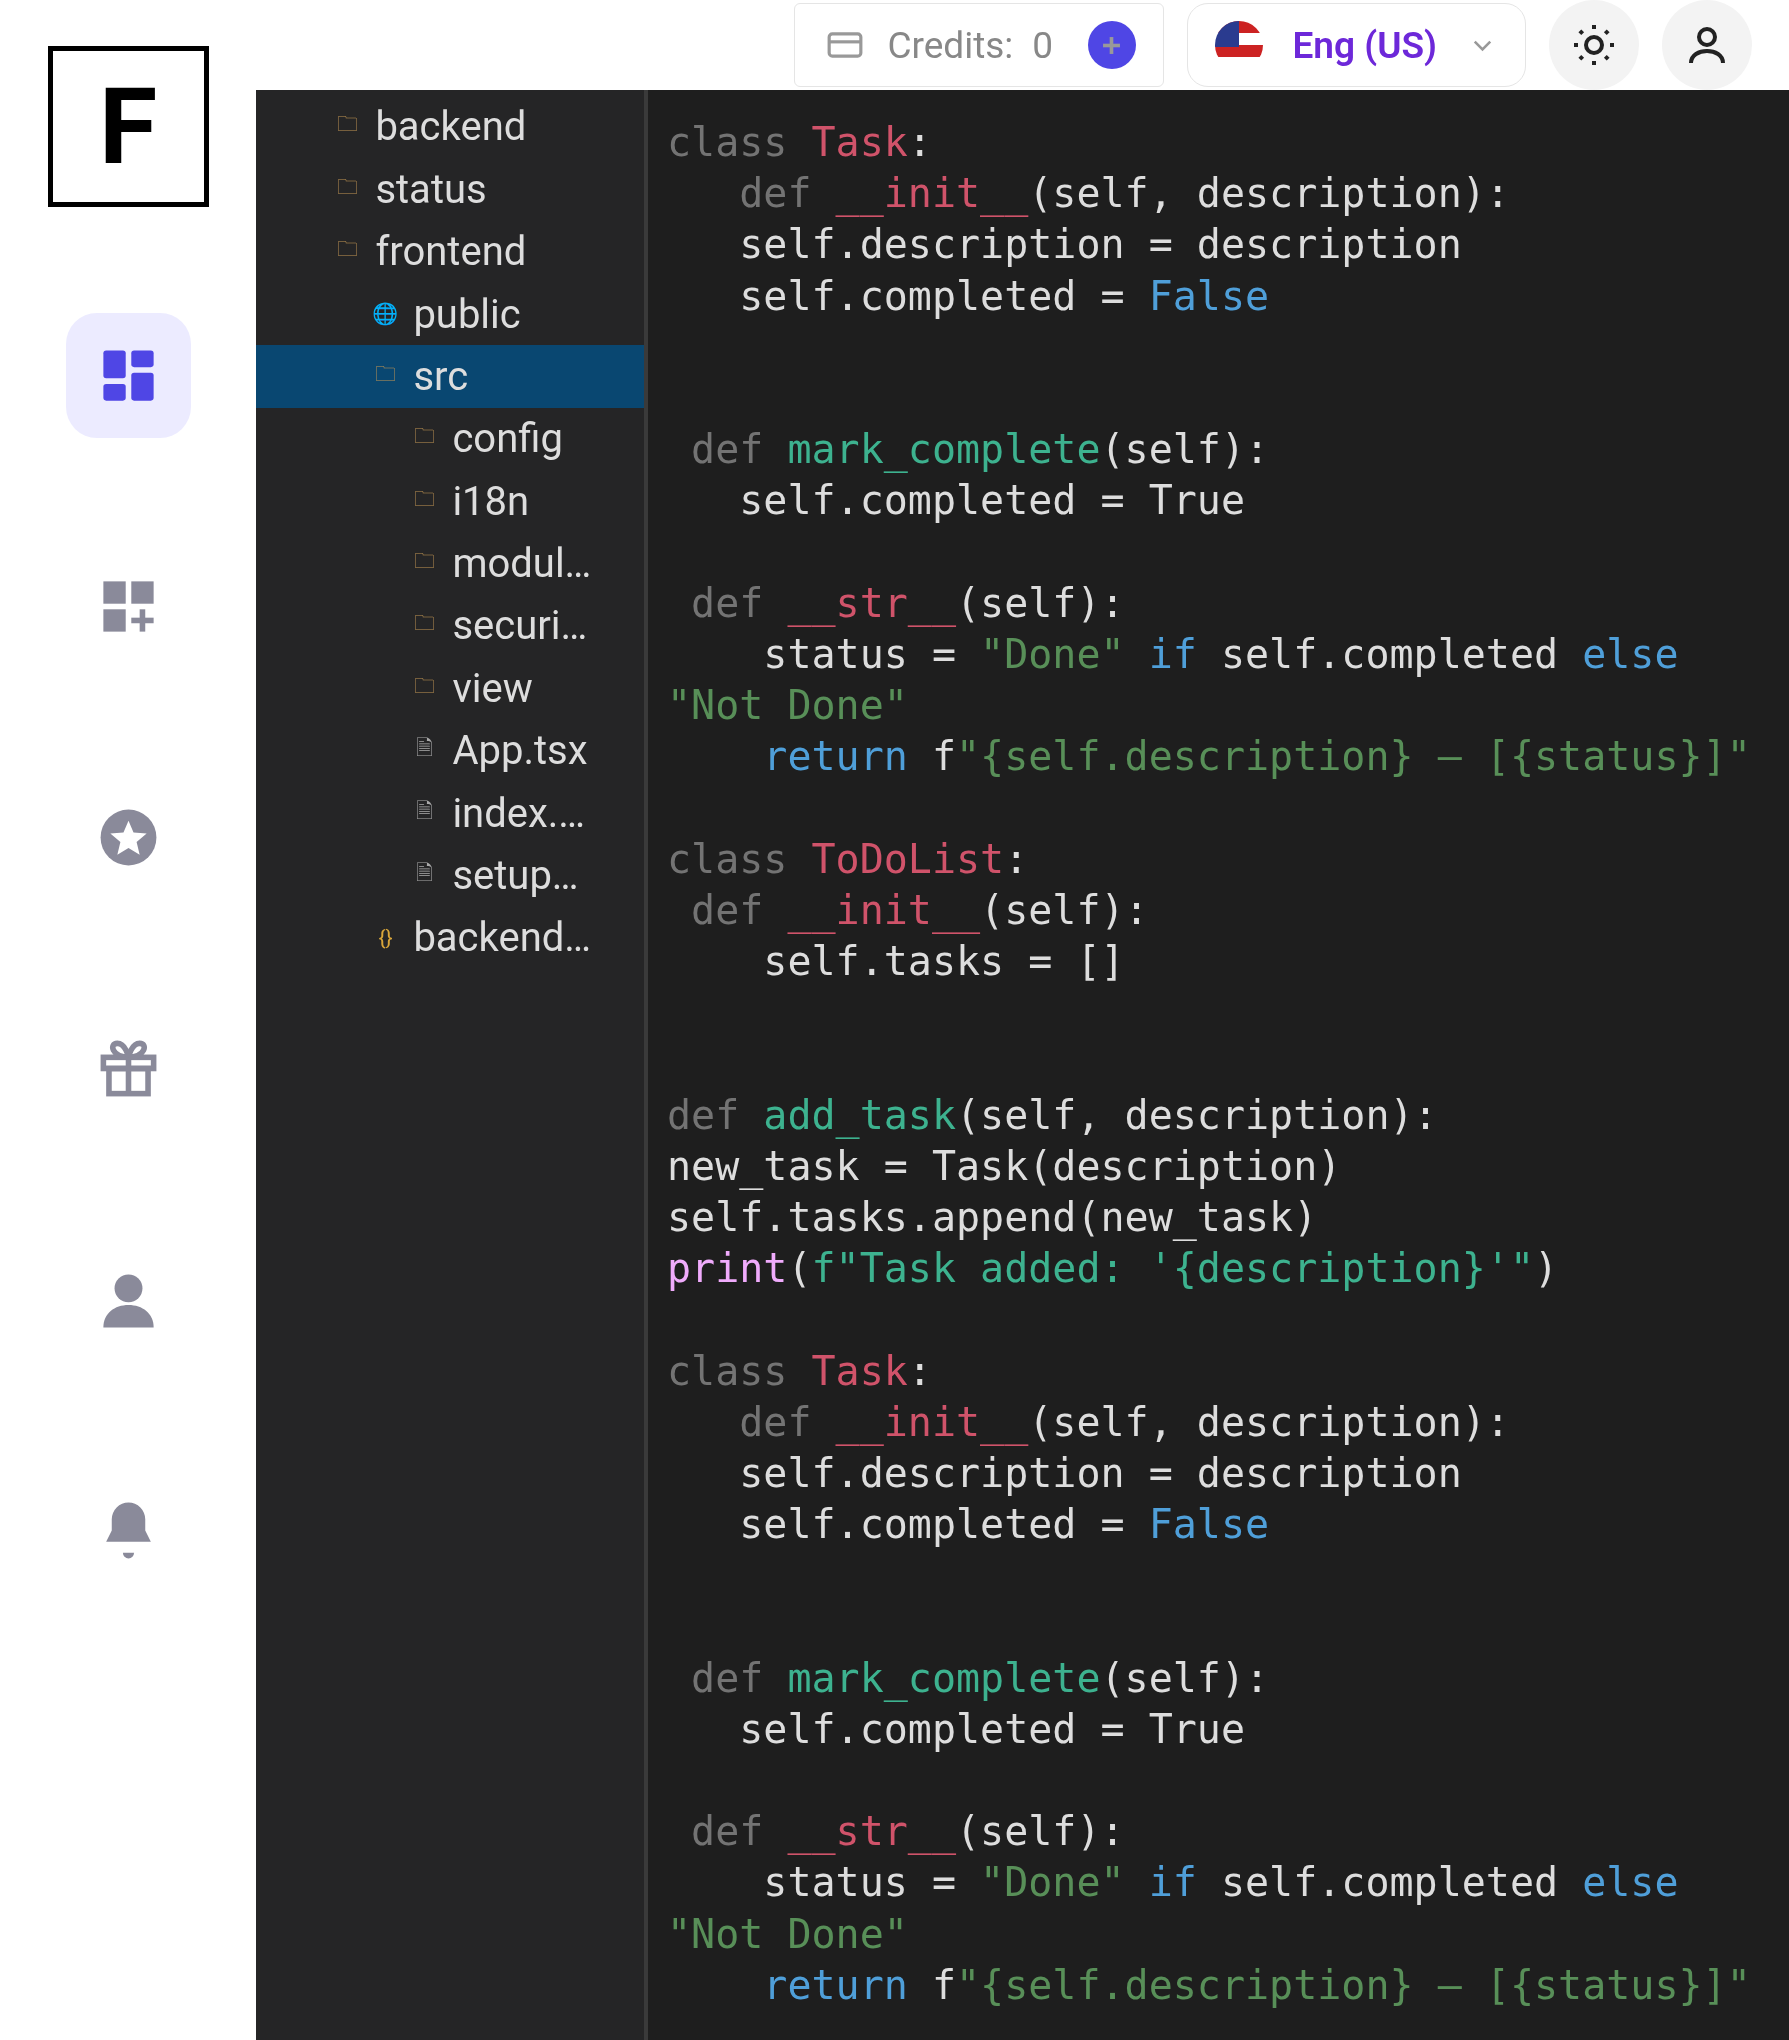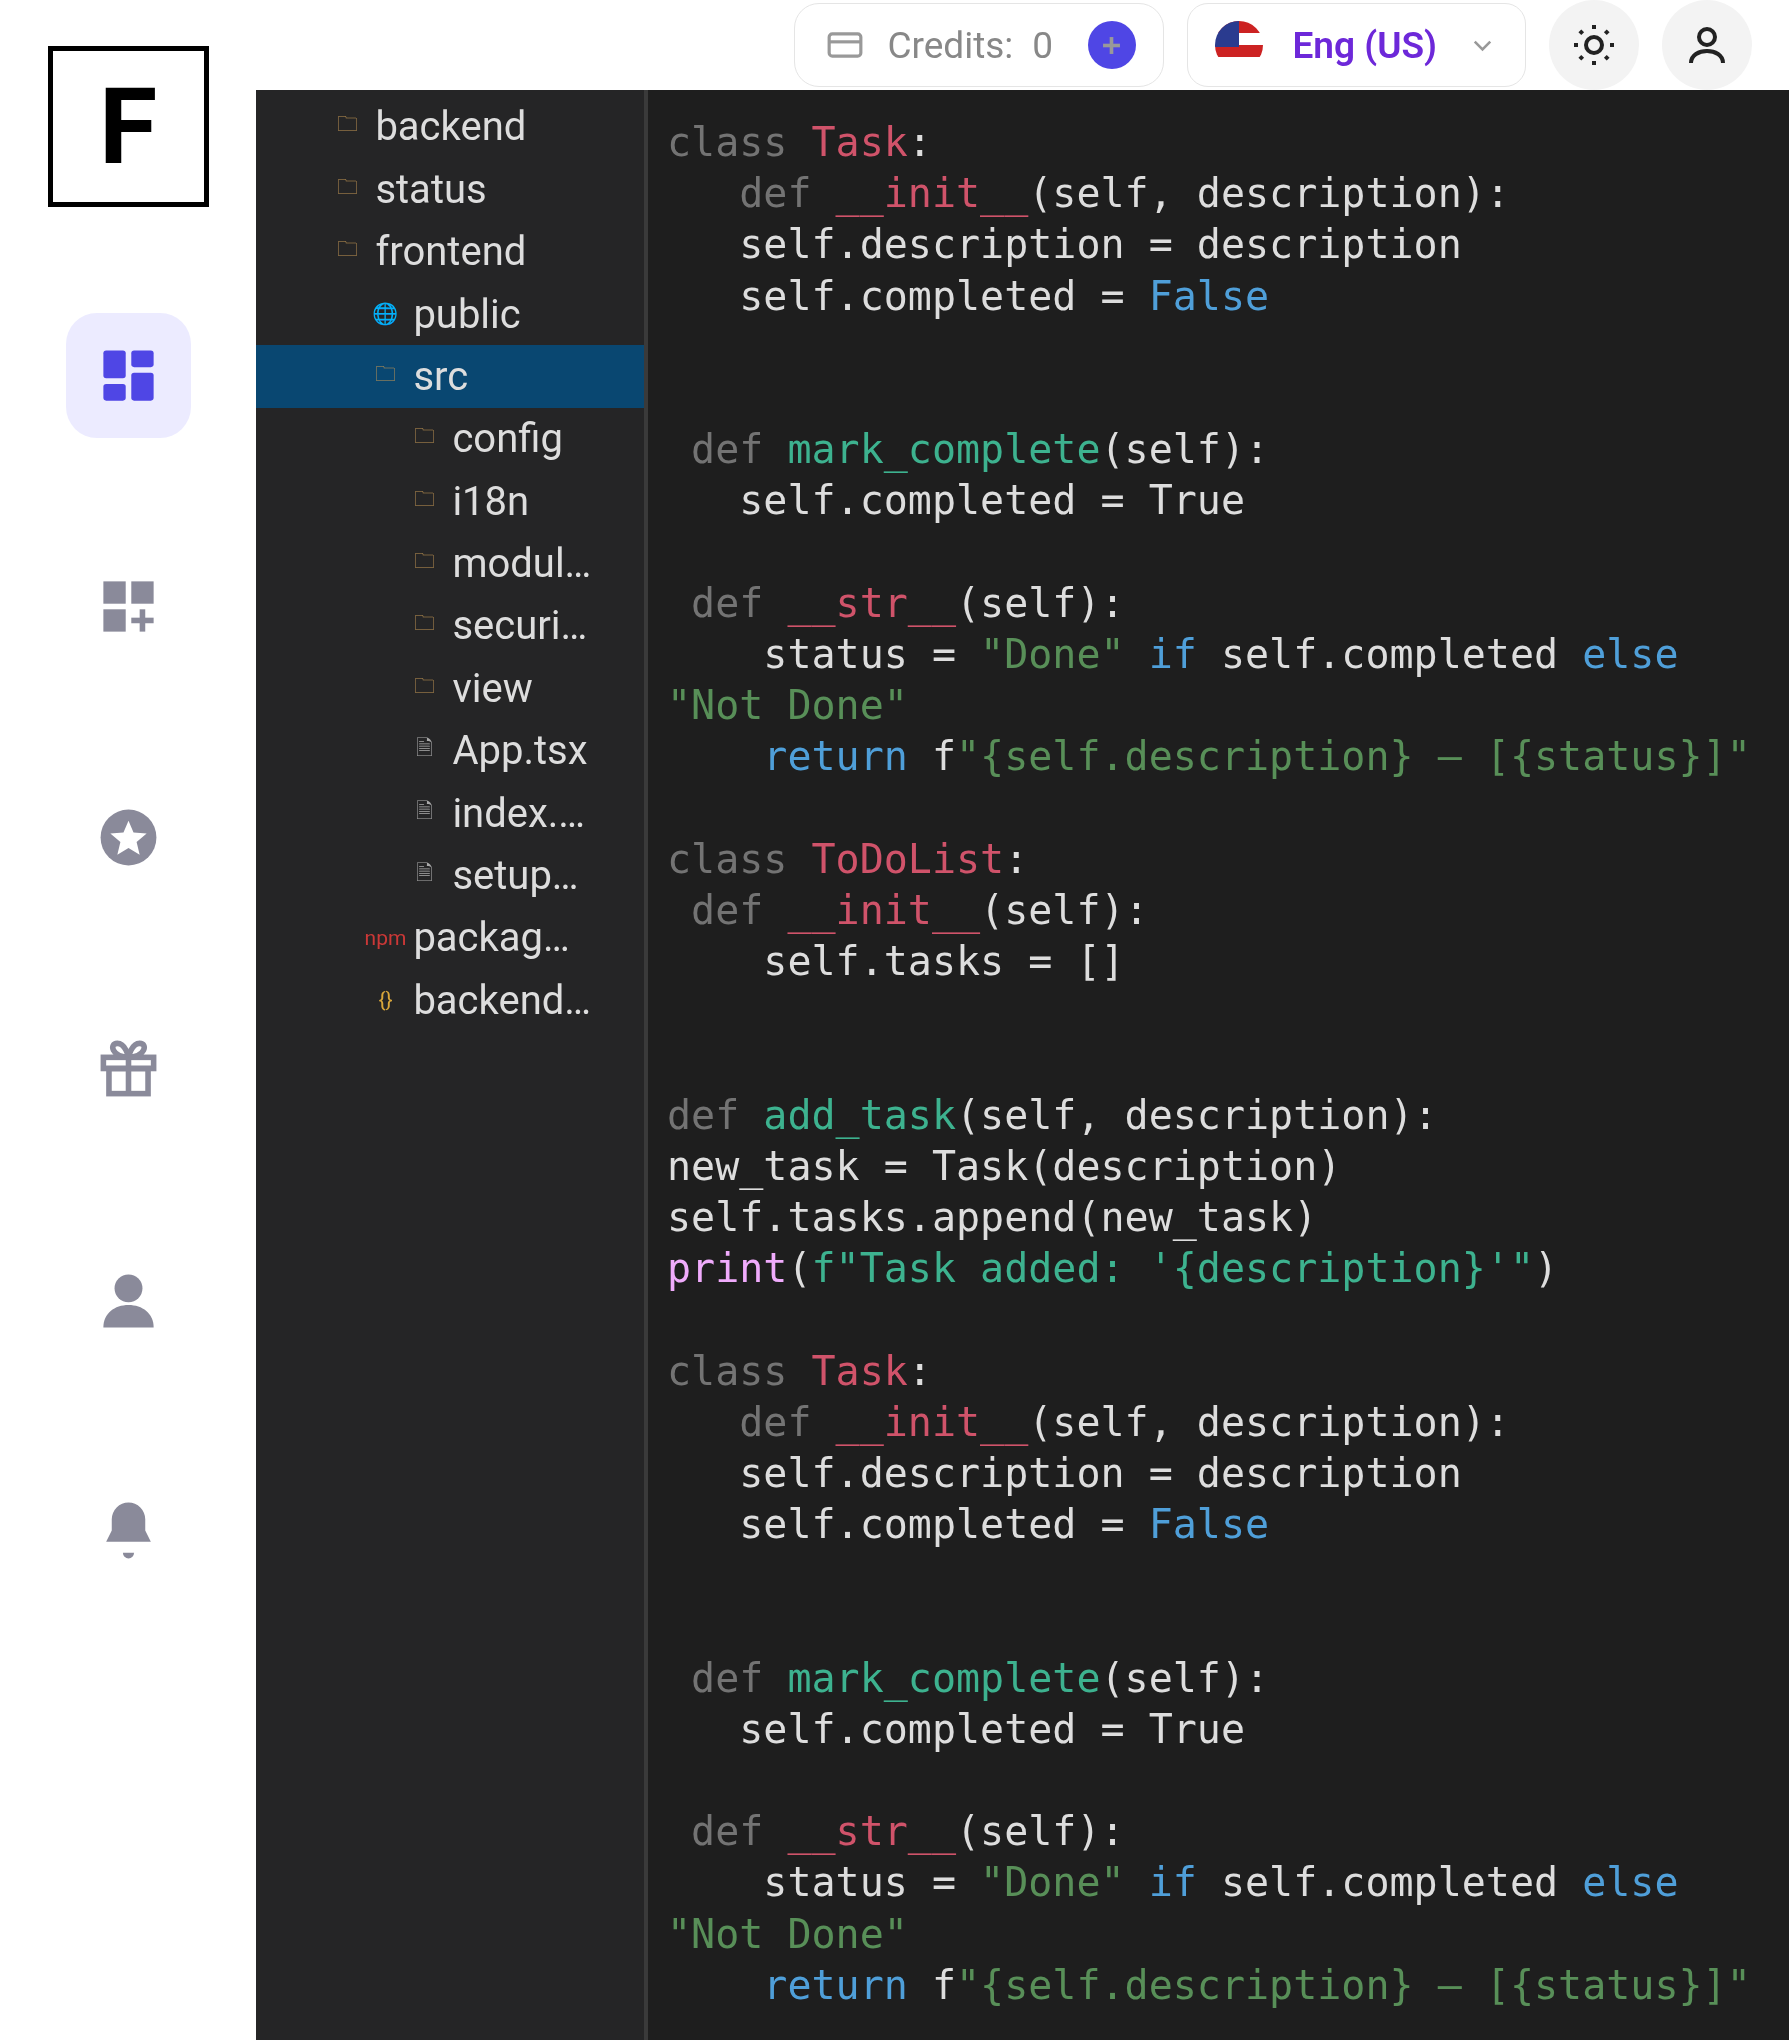--- a/index.html
+++ b/index.html
@@ -71,21 +71,21 @@
   justify-content: flex-end;
   gap: 23px;
   padding: 0 38px;
   background: #fff;
 }
 .credits-pill {
   display: flex;
   align-items: center;
   gap: 19px;
   border: 1.9px solid #e5e5e5;
-  border-radius: 25px;
+  border-radius: 6px;
   padding: 17.3px 27px;
   font-size: 37px;
   color: #888;
 }
 .credits-pill svg { width: 46px; height: 38px; color: #999; }
 .add-btn {
   width: 48px;
   height: 48px;
   border-radius: 50%;
   background: #4f46e5;
@@ -358,24 +358,20 @@
         </div>
         <div class="tree-item depth-2">
           <span class="icon file-icon">🗎</span>
           <span class="tree-label">index.…</span>
         </div>
         <div class="tree-item depth-2">
           <span class="icon file-icon">🗎</span>
           <span class="tree-label">setup…</span>
         </div>
         <div class="tree-item depth-1">
-          <span class="icon npm-icon">npm</span>
-          <span class="tree-label">packag…</span>
-        </div>
-        <div class="tree-item depth-1">
           <span class="icon json-icon">{}</span>
           <span class="tree-label">backend…</span>
         </div>
       </div>
     <div class="code-area" id="code-area"><div><span class="tok-kw">class</span><span> </span><span class="tok-class">Task</span><span>:</span></div><div><span>   </span><span class="tok-kw">def</span><span> </span><span class="tok-class">__init__</span><span>(self, description):</span></div><div><span>   self.description = description</span></div><div><span>   self.completed = </span><span class="tok-const">False</span></div><div>&nbsp;</div><div>&nbsp;</div><div><span> </span><span class="tok-kw">def</span><span> </span><span class="tok-fn">mark_complete</span><span>(self):</span></div><div><span>   self.completed = True</span></div><div>&nbsp;</div><div><span> </span><span class="tok-kw">def</span><span> </span><span class="tok-class">__str__</span><span>(self):</span></div><div><span>    status = </span><span class="tok-str">"Done"</span><span> </span><span class="tok-if">if</span><span> self.completed </span><span class="tok-if">else</span><span> </span><span class="tok-str">"Not Done"</span></div><div><span>    </span><span class="tok-return">return</span><span> f</span><span class="tok-str">"{self.description} – [{status}]"</span></div><div>&nbsp;</div><div><span class="tok-kw">class</span><span> </span><span class="tok-class">ToDoList</span><span>:</span></div><div><span> </span><span class="tok-kw">def</span><span> </span><span class="tok-class">__init__</span><span>(self):</span></div><div><span>    self.tasks = []</span></div><div>&nbsp;</div><div>&nbsp;</div><div><span class="tok-kw">def</span><span> </span><span class="tok-fn">add_task</span><span>(self, description):</span></div><div><span>new_task = Task(description)</span></div><div><span>self.tasks.append(new_task)</span></div><div><span class="tok-print">print</span><span>(</span><span class="tok-fstr">f"Task added: '{description}'"</span><span>)</span></div><div>&nbsp;</div><div><span class="tok-kw">class</span><span> </span><span class="tok-class">Task</span><span>:</span></div><div><span>   </span><span class="tok-kw">def</span><span> </span><span class="tok-class">__init__</span><span>(self, description):</span></div><div><span>   self.description = description</span></div><div><span>   self.completed = </span><span class="tok-const">False</span></div><div>&nbsp;</div><div>&nbsp;</div><div><span> </span><span class="tok-kw">def</span><span> </span><span class="tok-fn">mark_complete</span><span>(self):</span></div><div><span>   self.completed = True</span></div><div>&nbsp;</div><div><span> </span><span class="tok-kw">def</span><span> </span><span class="tok-class">__str__</span><span>(self):</span></div><div><span>    status = </span><span class="tok-str">"Done"</span><span> </span><span class="tok-if">if</span><span> self.completed </span><span class="tok-if">else</span><span> </span><span class="tok-str">"Not Done"</span></div><div><span>    </span><span class="tok-return">return</span><span> f</span><span class="tok-str">"{self.description} – [{status}]"</span></div><div>&nbsp;</div></div>
   </div>
 
 </div>
 
 

